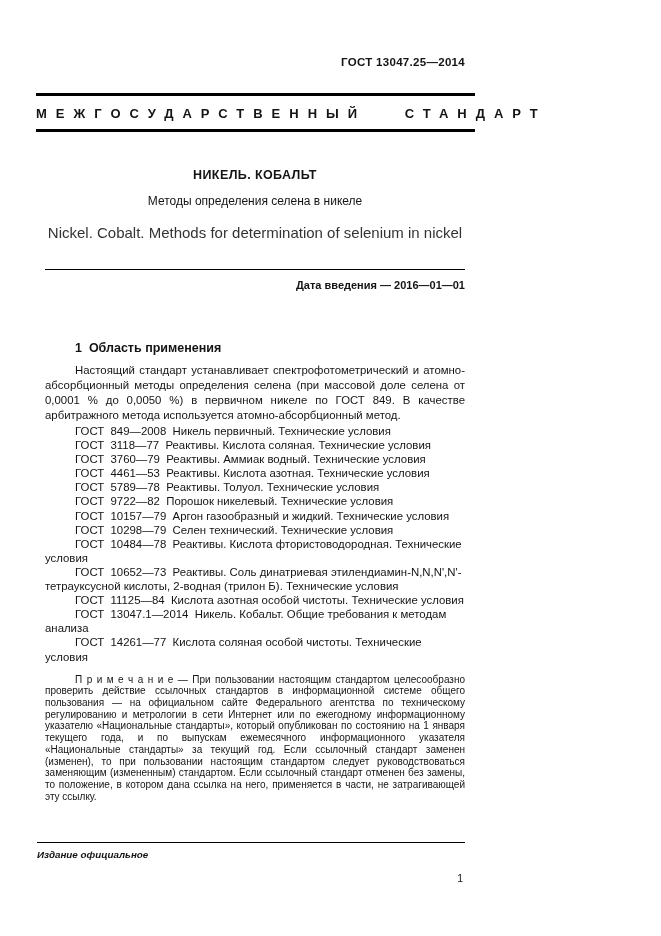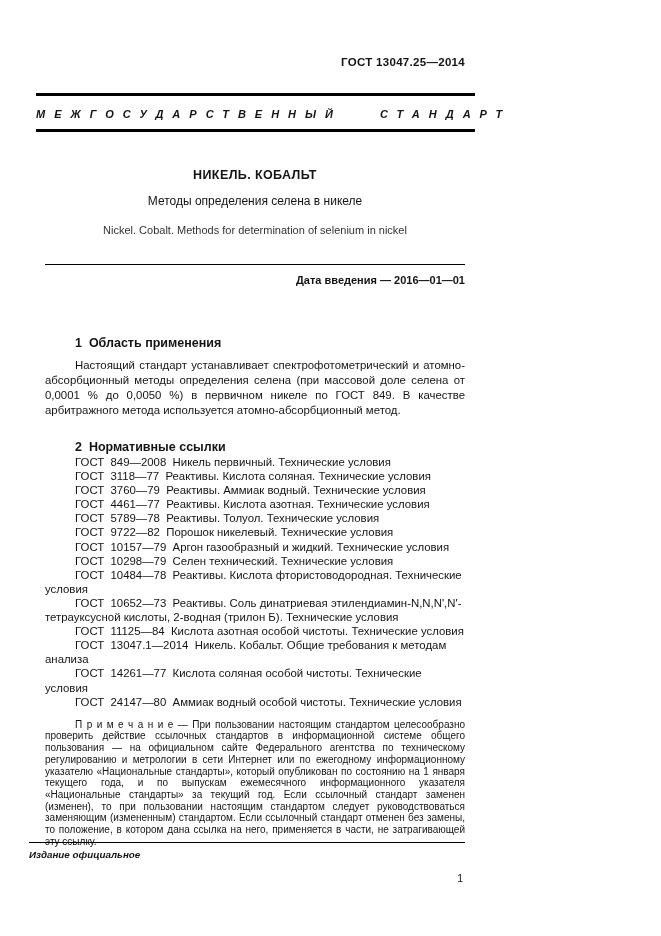--- a/index.html
+++ b/index.html
@@ -23,43 +23,42 @@
   }
   .banner {
     margin: 25px 68px 0 36px;
     border-top: 3.5px solid #000;
     border-bottom: 3.5px solid #000;
     padding: 8px 0 7px 0;
     text-align: center;
   }
   .banner-text {
     font-weight: bold;
-    font-size: 11px;
+    font-size: 13px;
     letter-spacing: 9px;
     word-spacing: 26px;
     white-space: nowrap;
-    font-style: italic;
   }
   .title-main {
     margin: 36px 78px 0 45px;
     text-align: center;
     font-weight: bold;
     font-size: 12.5px;
     letter-spacing: 0.4px;
   }
   .title-sub {
     margin: 12px 78px 0 45px;
     text-align: center;
     font-weight: normal;
     font-size: 12px;
   }
   .title-en {
     margin: 16px 78px 0 45px;
     text-align: center;
-    font-size: 11px;
+    font-size: 15px;
     color: #333333;
   }
   .rule {
     margin: 28px 78px 0 45px;
     border-top: 1.2px solid #000;
     height: 0;
   }
   .date-line {
     margin: 9px 78px 0 45px;
     text-align: right;
@@ -93,21 +92,21 @@
   }
   .note {
     margin: 10px 78px 0 45px;
     font-size: 10px;
     line-height: 11.7px;
     text-align: justify;
     text-indent: 30px;
   }
   .footer {
     position: absolute;
-    left: 29px;
+    left: 37px;
     right: 78px;
     top: 842px;
     border-top: 1.2px solid #000;
     padding-top: 6px;
   }
   .edition {
     font-weight: bold;
     font-style: italic;
     font-size: 9.8px;
   }
@@ -136,38 +135,36 @@
   <div class="title-en">Nickel. Cobalt. Methods for determination of selenium in nickel</div>
 
   <div class="rule"></div>
 
   <div class="date-line">Дата введения — 2016—01—01</div>
 
   <h2 class="sec-heading sec1">1  Область применения</h2>
 
   <p class="body-par">Настоящий стандарт устанавливает спектрофотометрический и атомно-абсорбционный методы определения селена (при массовой доле селена от 0,0001 % до 0,0050 %) в первичном никеле по ГОСТ 849. В качестве арбитражного метода используется атомно-абсорбционный метод.</p>
 
-  <h2 class="sec-heading sec2">2  Нормативные ссылки</h2>
 
 
   <div class="refs">
       <p class="ref-line">ГОСТ  849—2008  Никель первичный. Технические условия</p>
       <p class="ref-line">ГОСТ  3118—77  Реактивы. Кислота соляная. Технические условия</p>
       <p class="ref-line">ГОСТ  3760—79  Реактивы. Аммиак водный. Технические условия</p>
-      <p class="ref-line">ГОСТ  4461—77  Реактивы. Кислота азотная. Технические условия</p>
+      <p class="ref-line">ГОСТ  4461—53  Реактивы. Кислота азотная. Технические условия</p>
       <p class="ref-line">ГОСТ  5789—78  Реактивы. Толуол. Технические условия</p>
       <p class="ref-line">ГОСТ  9722—82  Порошок никелевый. Технические условия</p>
       <p class="ref-line">ГОСТ  10157—79  Аргон газообразный и жидкий. Технические условия</p>
       <p class="ref-line">ГОСТ  10298—79  Селен технический. Технические условия</p>
       <p class="ref-line">ГОСТ  10484—78  Реактивы. Кислота фтористоводородная. Технические условия</p>
       <p class="ref-line">ГОСТ  10652—73  Реактивы. Соль динатриевая этилендиамин-N,N,N',N'-тетрауксусной кислоты, 2-водная (трилон Б). Технические условия</p>
       <p class="ref-line">ГОСТ  11125—84  Кислота азотная особой чистоты. Технические условия</p>
       <p class="ref-line">ГОСТ  13047.1—2014  Никель. Кобальт. Общие требования к методам анализа</p>
       <p class="ref-line">ГОСТ  14261—77  Кислота соляная особой чистоты. Технические условия</p>
-      <p class="ref-line">ГОСТ  24147—80  Аммиак водный особой чистоты. Технические условия</p>
     </div>
 
   <p class="note">П р и м е ч а н и е — При пользовании настоящим стандартом целесообразно проверить действие ссылочных стандартов в информационной системе общего пользования — на официальном сайте Федерального агентства по техническому регулированию и метрологии в сети Интернет или по ежегодному информационному указателю «Национальные стандарты», который опубликован по состоянию на 1 января текущего года, и по выпускам ежемесячного информационного указателя «Национальные стандарты» за текущий год. Если ссылочный стандарт заменен (изменен), то при пользовании настоящим стандартом следует руководствоваться заменяющим (измененным) стандартом. Если ссылочный стандарт отменен без замены, то положение, в котором дана ссылка на него, применяется в части, не затрагивающей эту ссылку.</p>
 
   <div class="footer">
     <div class="edition">Издание официальное</div>
   </div>
 
   <div class="page-num">1</div>
 

